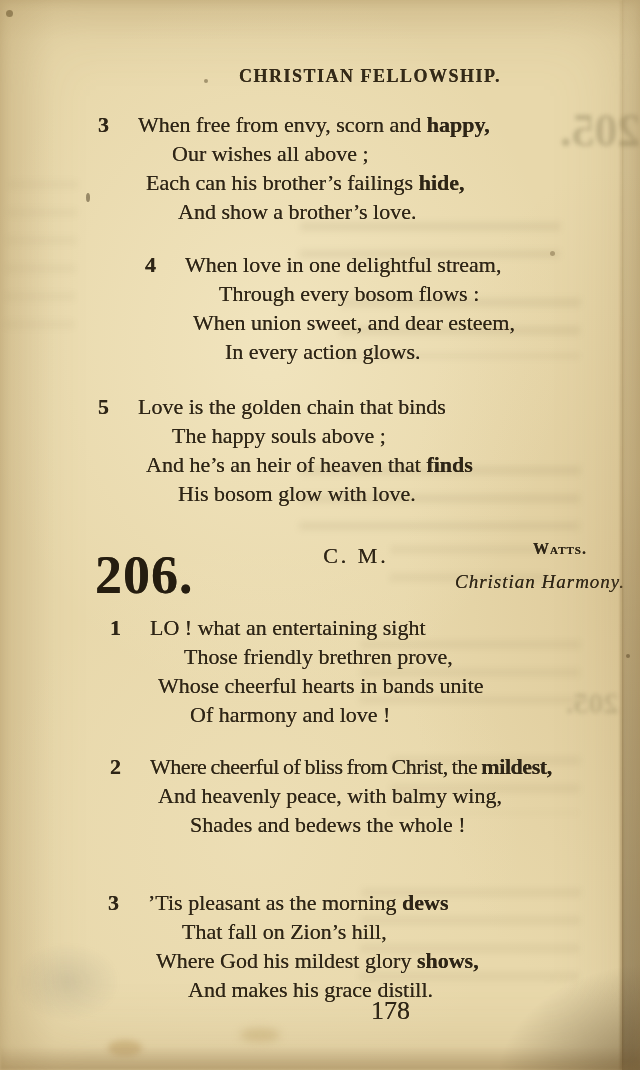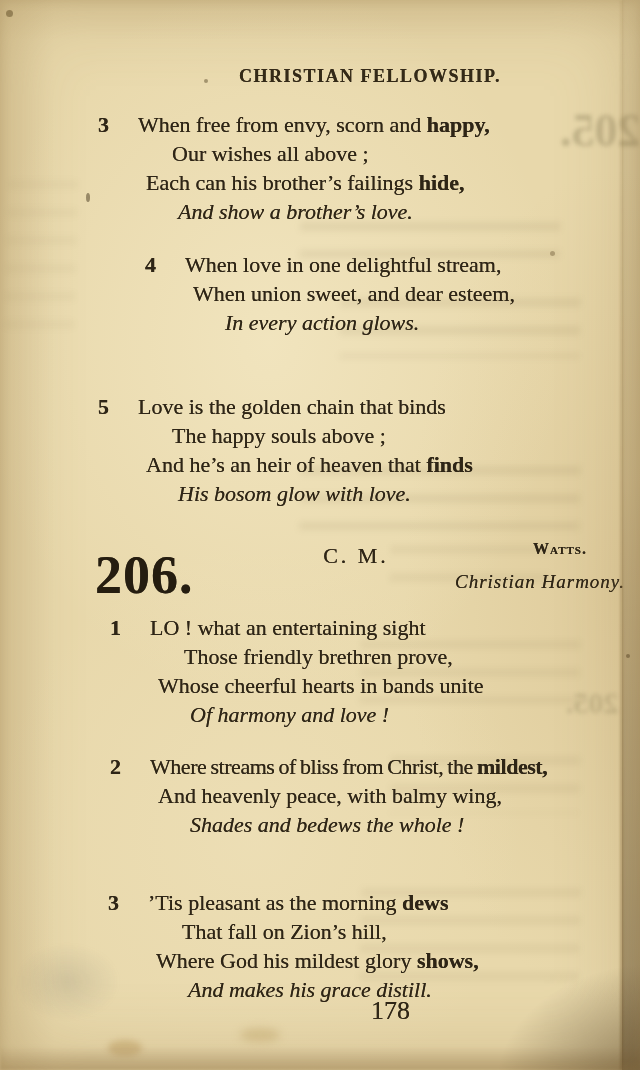--- a/index.html
+++ b/index.html
@@ -26,21 +26,21 @@
   .txt{position:absolute;white-space:nowrap;text-shadow:0 0 .5px rgba(46,37,22,.85);}
   .running-head{
     top:66px;left:110px;width:520px;text-align:center;
     font-weight:bold;font-size:18px;letter-spacing:1.5px;color:#342a18;
   }
   .verse{font-size:22px;line-height:29px;}
   .vline{white-space:nowrap;}
   .vnum{display:inline-block;width:40px;font-weight:bold;}
   .l2{margin-left:74px;}
   .l3{margin-left:48px;}
-  .l4{margin-left:80px;font-style:italic;}
+  .l4{margin-left:80px;}
   .b{font-weight:bold;}
   .tight{letter-spacing:-0.45px;word-spacing:-1px;}
   .hymn-number{top:544px;left:95px;font-size:54px;font-weight:bold;letter-spacing:1px;color:#251d10;}
   .hymn-meter{top:543px;left:196px;width:320px;text-align:center;font-size:22px;letter-spacing:3px;}
   .hymn-title{top:571px;left:105px;width:520px;text-align:right;font-size:19px;font-style:italic;letter-spacing:1px;}
   .hymn-author{top:540px;left:533px;font-variant:small-caps;font-weight:bold;font-size:16px;letter-spacing:1px;}
   .page-number{top:996px;left:346px;width:64px;text-align:right;font-size:26px;}
   
   .ghost{
     position:absolute;pointer-events:none;opacity:.5;filter:blur(3px);
@@ -104,20 +104,21 @@
 
   <div class="txt verse" style="top:110px;left:98px;">
     <div class="vline"><span class="vnum">3</span><span>When free from envy, scorn and </span><span class="b">happy,</span></div>
     <div class="vline l2"><span>Our wishes all above ;</span><span class="b"></span></div>
     <div class="vline l3"><span>Each can his brother’s failings </span><span class="b">hide,</span></div>
     <div class="vline l4"><span>And show a brother’s love.</span><span class="b"></span></div>
   </div>
 
   <div class="txt verse" style="top:250px;left:98px;margin-left:47px;">
     <div class="vline"><span class="vnum">4</span><span>When love in one delightful stream,</span><span class="b"></span></div>
+    <div class="vline l2"><span>Through every bosom flows :</span><span class="b"></span></div>
     <div class="vline l3"><span>When union sweet, and dear esteem,</span><span class="b"></span></div>
     <div class="vline l4"><span>In every action glows.</span><span class="b"></span></div>
   </div>
 
   <div class="txt verse" style="top:392px;left:98px;">
     <div class="vline"><span class="vnum">5</span><span>Love is the golden chain that binds</span><span class="b"></span></div>
     <div class="vline l2"><span>The happy souls above ;</span><span class="b"></span></div>
     <div class="vline l3"><span>And he’s an heir of heaven that </span><span class="b">finds</span></div>
     <div class="vline l4"><span>His bosom glow with love.</span><span class="b"></span></div>
   </div>
@@ -128,21 +129,21 @@
   <div class="txt hymn-author">Watts.</div>
 
   <div class="txt verse" style="top:613px;left:110px;">
     <div class="vline"><span class="vnum">1</span><span>LO ! what an entertaining sight</span><span class="b"></span></div>
     <div class="vline l2"><span>Those friendly brethren prove,</span><span class="b"></span></div>
     <div class="vline l3"><span>Whose cheerful hearts in bands unite</span><span class="b"></span></div>
     <div class="vline l4"><span>Of harmony and love !</span><span class="b"></span></div>
   </div>
 
   <div class="txt verse" style="top:752px;left:110px;">
-    <div class="vline tight"><span class="vnum">2</span><span>Where streams of bliss from Christ, the </span><span class="b">mildest,</span></div>
+    <div class="vline tight"><span class="vnum">2</span><span>Where cheerful of bliss from Christ, the </span><span class="b">mildest,</span></div>
     <div class="vline l3"><span>And heavenly peace, with balmy wing,</span><span class="b"></span></div>
     <div class="vline l4"><span>Shades and bedews the whole !</span><span class="b"></span></div>
   </div>
 
   <div class="txt verse" style="top:888px;left:108px;">
     <div class="vline"><span class="vnum">3</span><span>’Tis pleasant as the morning </span><span class="b">dews</span></div>
     <div class="vline l2"><span>That fall on Zion’s hill,</span><span class="b"></span></div>
     <div class="vline l3"><span>Where God his mildest glory </span><span class="b">shows,</span></div>
     <div class="vline l4"><span>And makes his grace distill.</span><span class="b"></span></div>
   </div>

